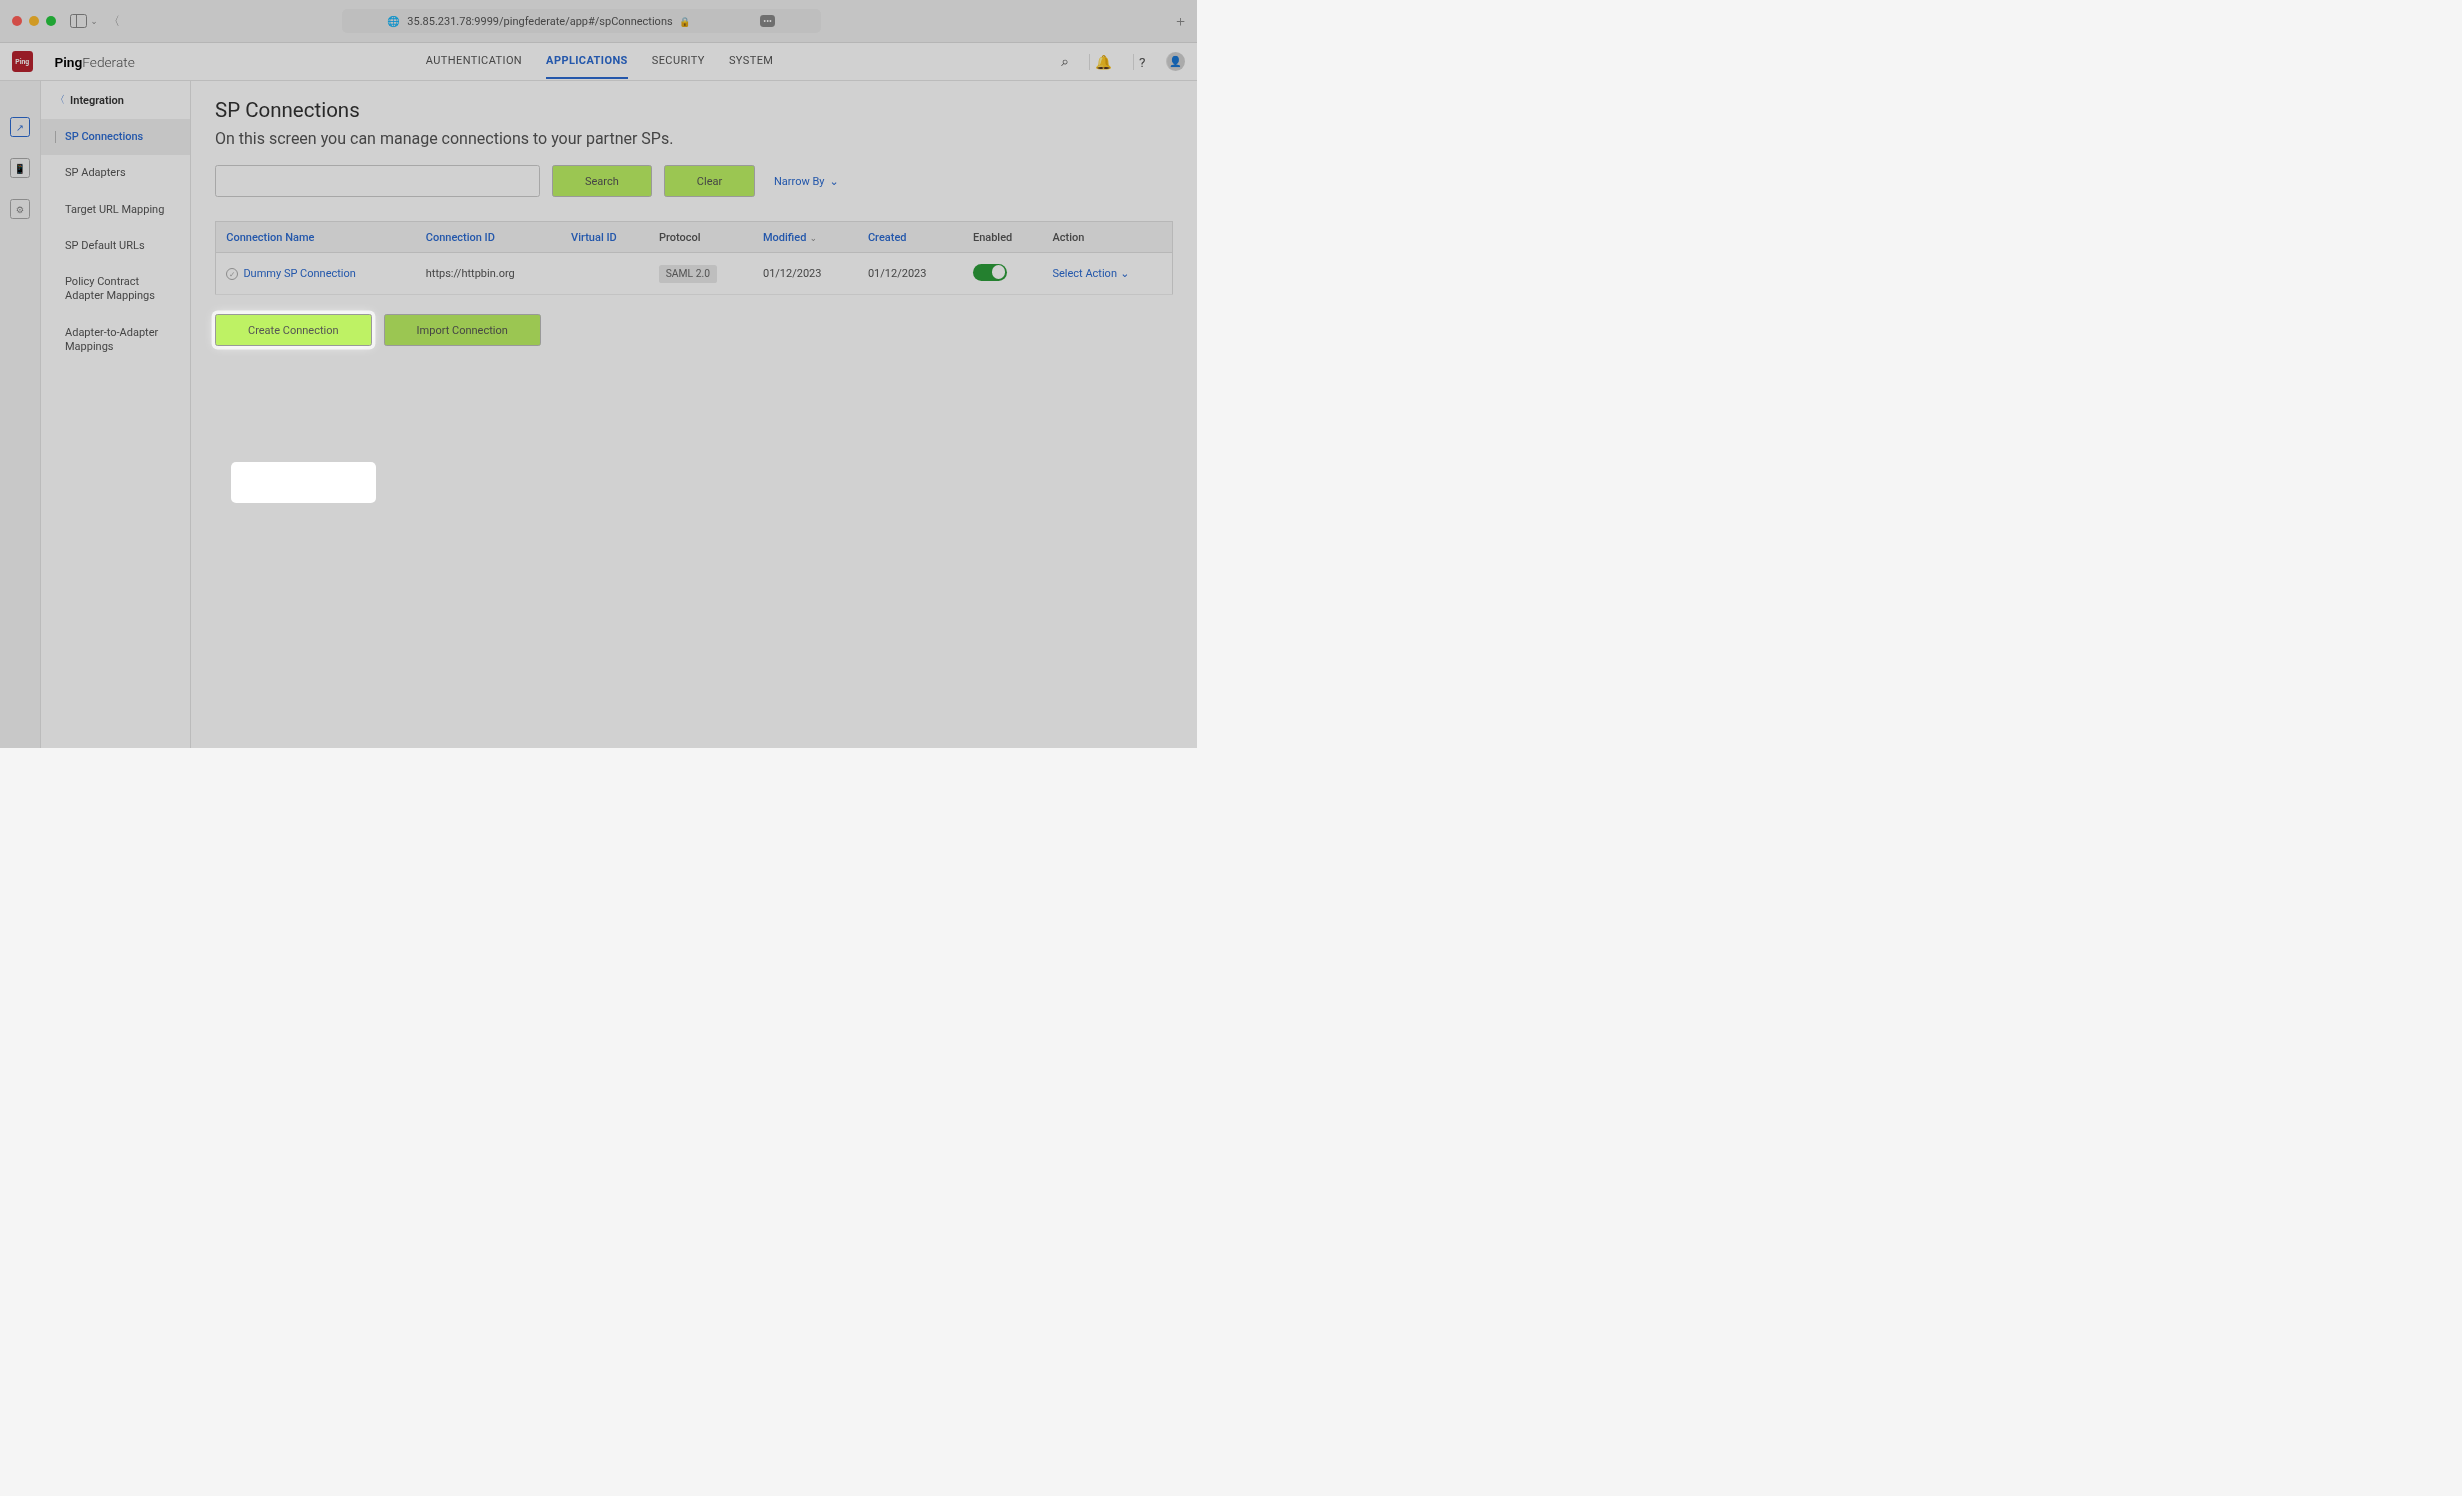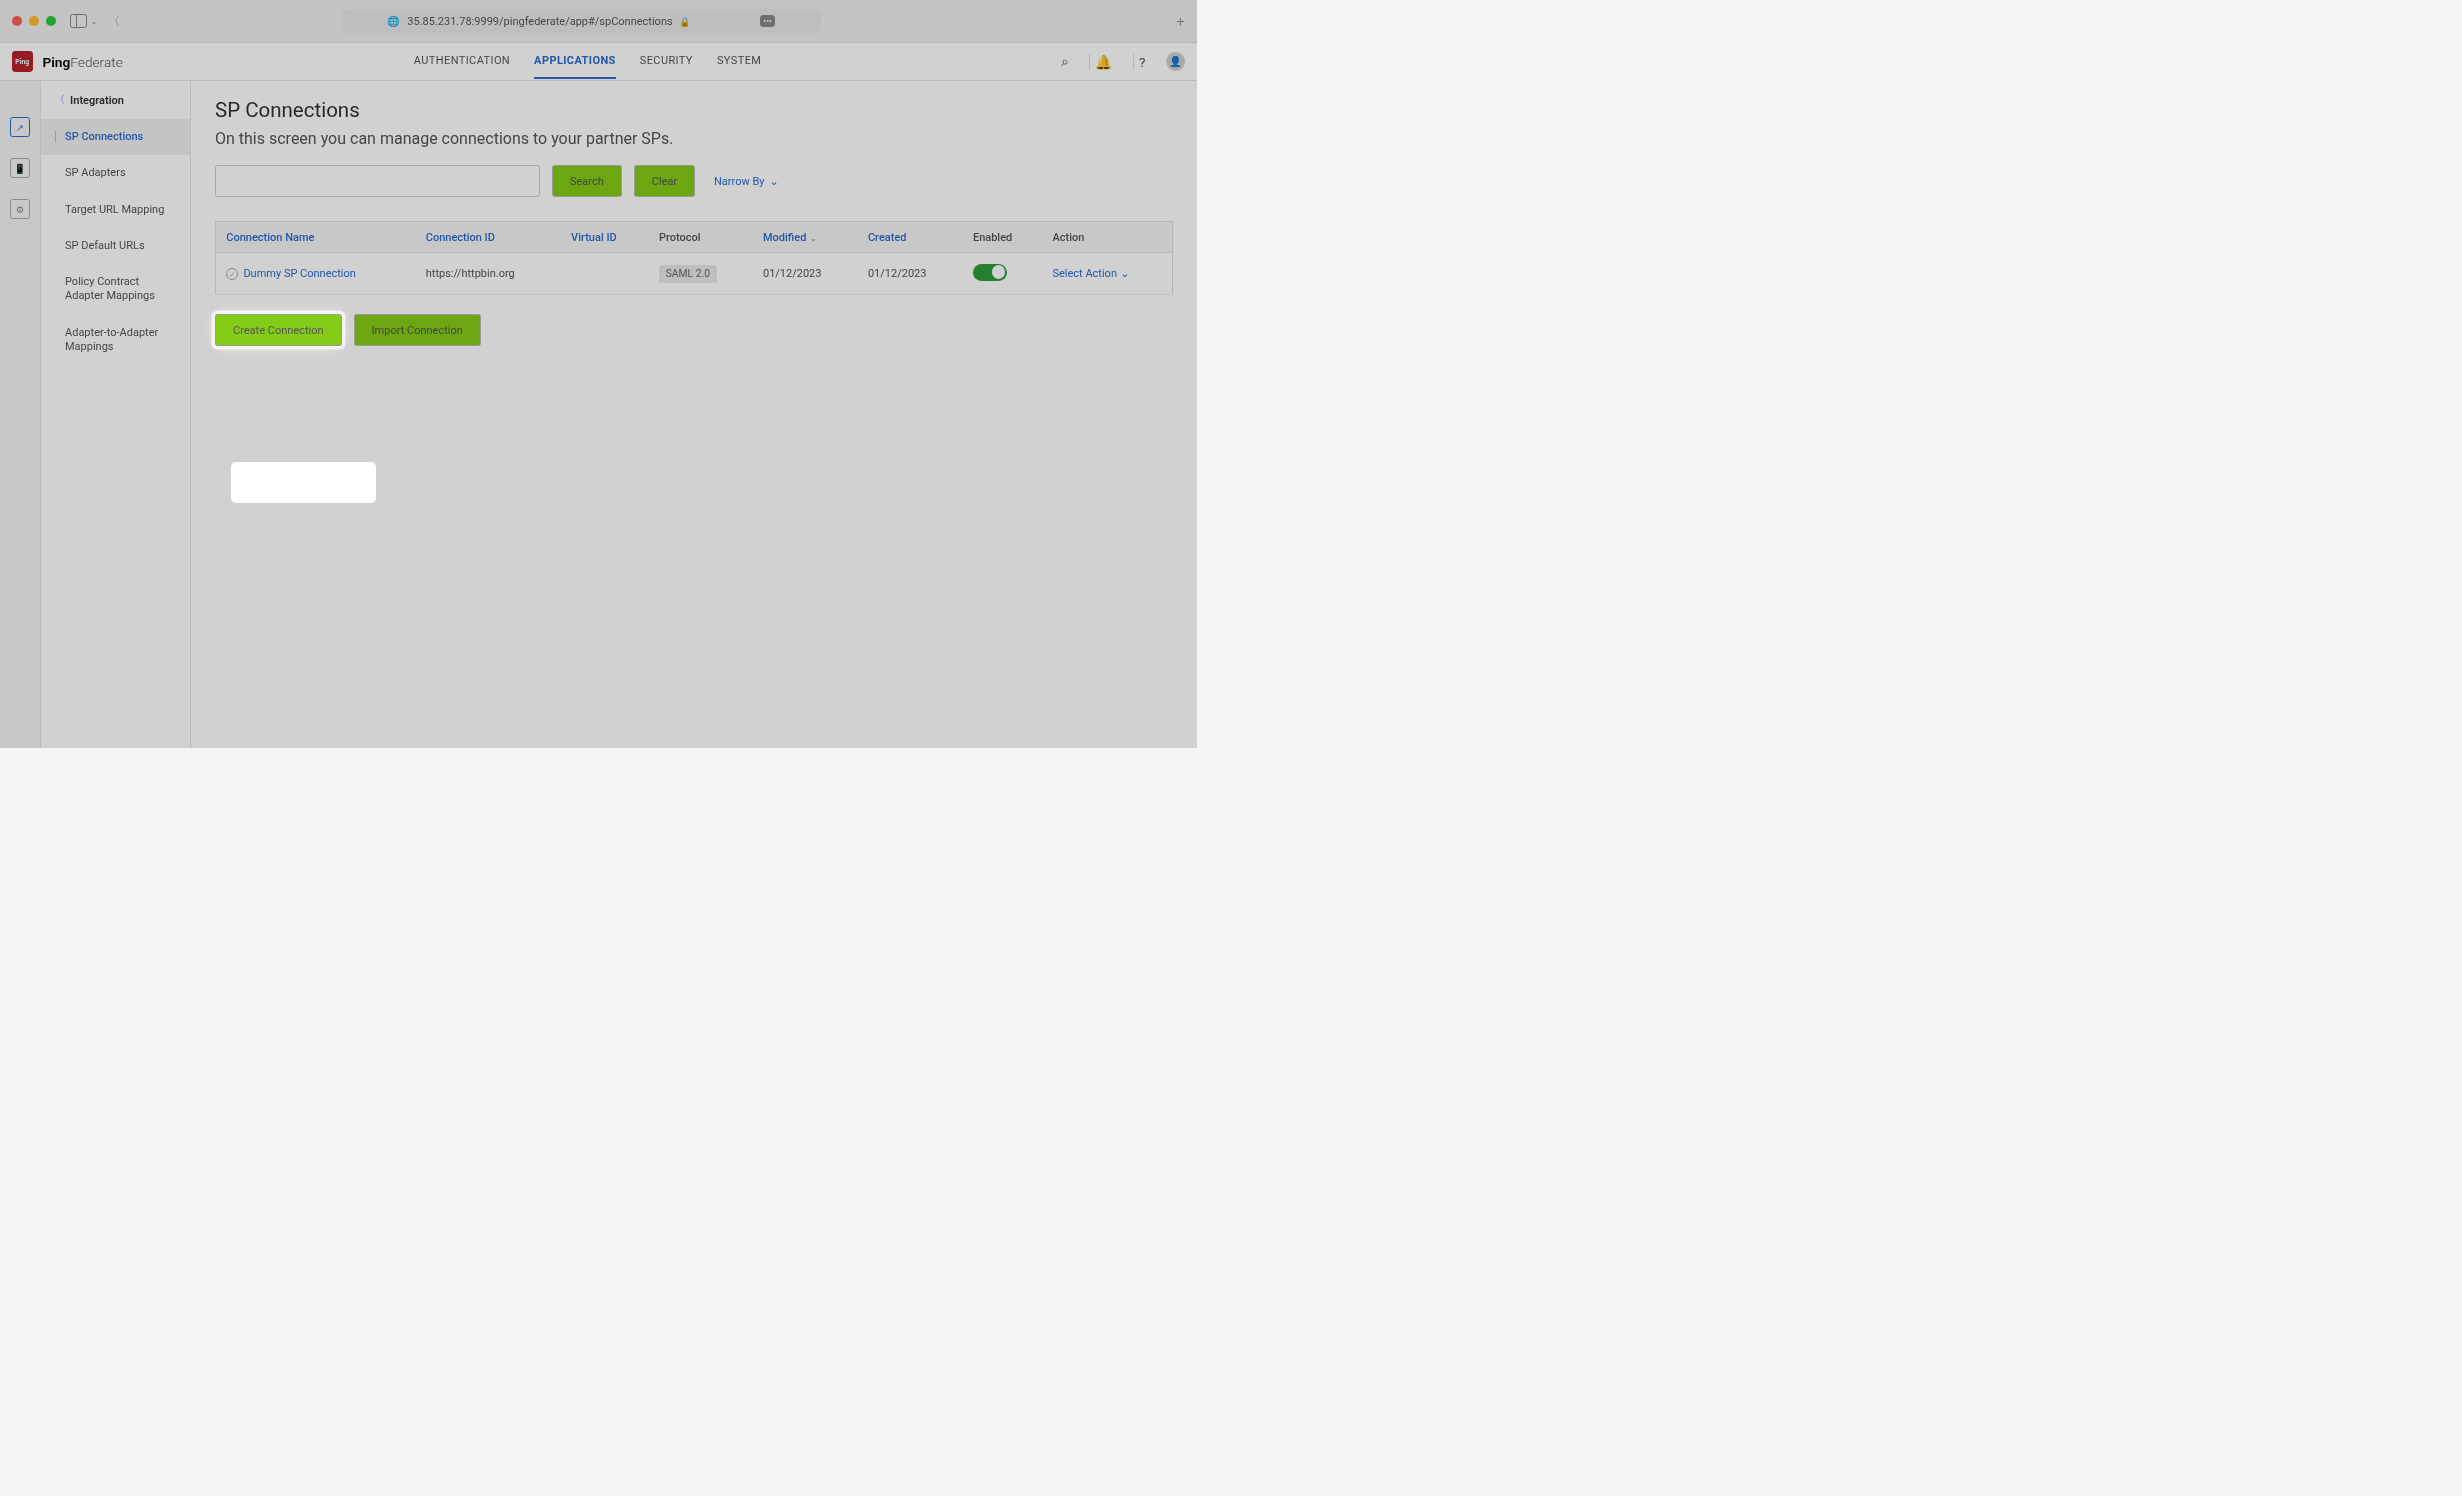--- a/index.html
+++ b/index.html
@@ -17,21 +17,21 @@
     .chevron-small { margin-right: 10.3px; color: #888; font-size: 8.5px; }
     .back-arrow { color: #888; font-size: 12px; margin-right: 222px; }
     .url-bar { flex: 0 0 479px; height: 24px; background: #e8e8e8; border-radius: 5.1px; display: flex; align-items: center; justify-content: center; gap: 6.8px; color: #555; font-size: 11px; }
     .globe-icon { font-size: 10.3px; }
     .lock-icon { font-size: 9.4px; }
     .more-icon { background: #888; color: #fff; border-radius: 3.4px; padding: 0.9px 3.4px; font-size: 8.5px; margin-left: 62px; }
     .plus-tab { margin-left: auto; color: #888; font-size: 15.4px; font-weight: 300; }
     
     
     .app-header { height: 38px; background: #fff; display: flex; align-items: center; padding: 0 12px; border-bottom: 0.9px solid #e5e5e5; }
-    .logo { display: flex; align-items: center; gap: 10px; }
+    .logo { display: flex; align-items: center; gap: 22px; }
     .logo-mark { width: 20.5px; height: 20.5px; background: #b8232f; border-radius: 3.4px; display: flex; align-items: center; justify-content: center; color: #fff; font-size: 6.8px; font-weight: bold; }
     .logo-text { font-size: 13.7px; }
     .logo-text b { font-weight: 600; }
     .logo-text span { font-weight: 300; color: #555; }
     .top-nav { display: flex; gap: 24px; margin-left: 291px; }
     .top-nav a { text-decoration: none; color: #555; font-size: 11px; letter-spacing: 0.4px; padding: 10.3px 0; }
     .top-nav a.active { color: #2c6bd1; border-bottom: 2.6px solid #2c6bd1; font-weight: 700; }
     .header-icons { margin-left: auto; display: flex; align-items: center; gap: 15.4px; color: #555; font-size: 13.7px; }
     .header-icons span { padding: 0 5.1px; border-left: 0.9px solid #e0e0e0; }
     .header-icons span:first-child { border-left: none; padding-left: 0; }
@@ -55,21 +55,21 @@
     .sidebar-items li.active { background: #f0f0f0; color: #2c6bd1; font-weight: 500; position: relative; }
     .sidebar-items li.active::before { content: ""; position: absolute; left: 13.7px; top: 12px; bottom: 12px; width: 1.7px; background: #bbb; }
     
     
     .content { flex: 1; padding: 17px 24px; background: #fff; overflow: auto; }
     .page-title { font-size: 20.5px; font-weight: 400; color: #333; margin-bottom: 6.8px; }
     .page-desc { font-size: 16px; color: #555; margin-bottom: 17px; }
     
     .filter-row { display: flex; align-items: center; gap: 12px; margin-bottom: 15.4px; }
     .search-input { width: 325px; height: 32.5px; border: 0.9px solid #ccc; border-radius: 2.6px; padding: 0 8.5px; font-size: 11px; }
-    .btn { height: 32.5px; padding: 0 17px; border: 0.9px solid #bbb; background: #84cc16; border-radius: 2.6px; font-size: 11px; color: #555; cursor: pointer; }
+    .btn { height: 32.5px; padding: 0 32px; border: 0.9px solid #bbb; background: #bef264; border-radius: 2.6px; font-size: 11px; color: #555; cursor: pointer; }
     .narrow-by { color: #2c6bd1; font-size: 11px; display: flex; align-items: center; gap: 5.1px; cursor: pointer; margin-left: 6.8px; }
     
     
     .data-table { width: 100%; border-collapse: collapse; border: 0.9px solid #e0e0e0; margin-top: 24px; }
     .data-table th { background: #f5f5f5; text-align: left; padding: 8.5px 10.3px; font-size: 11px; font-weight: 500; color: #555; border-bottom: 0.9px solid #e0e0e0; }
     .data-table th.sortable { color: #2c6bd1; cursor: pointer; }
     .data-table th .sort-ind { font-size: 8.5px; margin-left: 3.4px; color: #888; }
     .data-table td { padding: 10.3px; font-size: 11px; color: #555; border-bottom: 0.9px solid #eee; }
     .data-table tr:nth-child(even) td { background: #fafafa; }
     .check-icon { width: 12px; height: 12px; border: 1.3px solid #aaa; border-radius: 50%; display: inline-flex; align-items: center; justify-content: center; font-size: 7.7px; color: #aaa; margin-right: 5.1px; }

